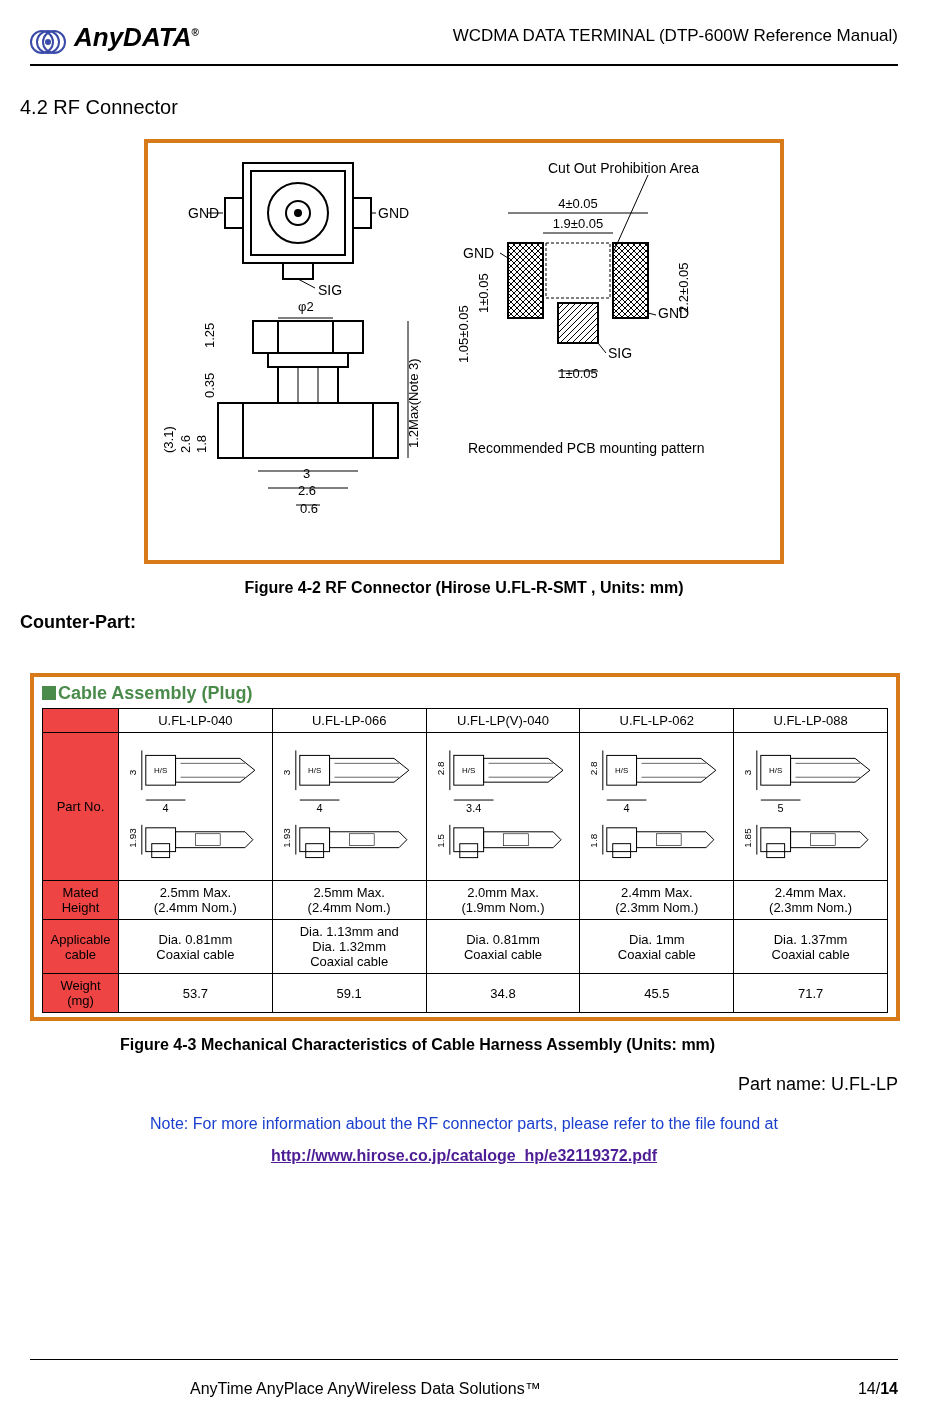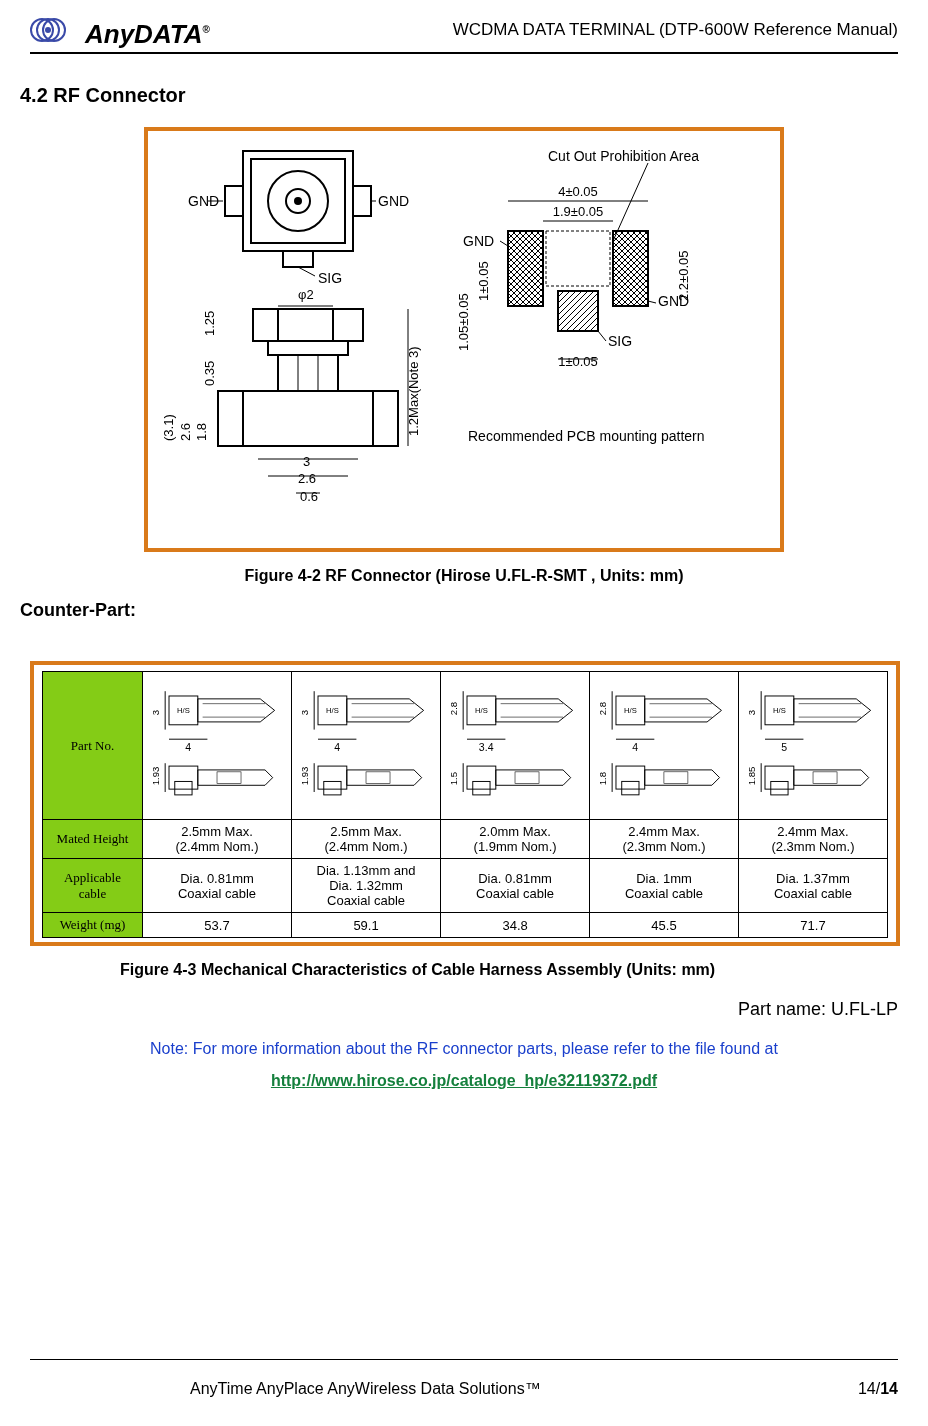--- a/index.html
+++ b/index.html
@@ -15,22 +15,23 @@
     .header-row {
       display: flex;
       align-items: center;
       justify-content: space-between;
       border-bottom: 2px solid #000;
       padding-bottom: 2px;
       margin-bottom: 30px;
     }
     .logo-block {
       display: flex;
-      align-items: flex-end;
-      gap: 15px;
+      align-items: flex-start;
+      gap: 4px;
+      margin-top: 12px;
     }
     .logo-circles {
       width: 40px;
       height: 40px;
     }
     .logo-text {
       font-size: 26px;
       font-weight: bold;
       font-style: italic;
     }
@@ -38,21 +39,21 @@
       font-size: 10px;
       vertical-align: super;
       font-style: normal;
     }
     .header-title {
       font-size: 17px;
       text-align: right;
     }
     .section-heading {
       font-size: 20px;
-      font-weight: bold;
+      font-weight: normal;
       margin-bottom: 20px;
       margin-left: -10px;
     }
     .fig1-box {
       width: 640px;
       height: 425px;
       border: 4px solid #d97a1a;
       margin: 0 auto;
       position: relative;
       background: #fff;
@@ -97,24 +98,23 @@
       width: 100%;
       font-size: 13px;
     }
     table.cable th, table.cable td {
       border: 1px solid #000;
       padding: 4px 6px;
       text-align: center;
       vertical-align: middle;
     }
     table.cable th.rowhdr {
-      background: #84cc16;
+      background: #ef4444;
       font-weight: normal;
-      width: 100px;
-      font-family: Liberation Serif, serif;
+      width: 76px;
     }
     table.cable td.partno-cell {
       height: 117px;
       padding: 2px;
     }
     .plug-svg { width: 100%; height: 140px; }
     .fig2-caption {
       font-size: 16px;
       font-weight: bold;
       margin-top: 15px;
@@ -128,21 +128,21 @@
     .note-blue {
       text-align: center;
       font-size: 16px;
       color: #1a3fcc;
       margin-top: 20px;
     }
     .link-line {
       text-align: center;
       font-size: 16px;
       font-weight: bold;
-      color: #15803d;
+      color: #4c1d95;
       text-decoration: underline;
       margin-top: 14px;
     }
     .footer {
       position: absolute;
       left: 30px;
       right: 30px;
       bottom: 28px;
       border-top: 1px solid #000;
       padding-top: 20px;
@@ -269,22 +269,33 @@
 
       <text class="heavytxt" x="-40" y="250">Recommended PCB mounting pattern</text>
     </g>
   </svg>
 </div>
 <div class="fig-caption">Figure 4-2 RF Connector (Hirose U.FL-R-SMT , Units: mm)</div>
 
 <div class="counter-part">Counter-Part:</div>
 
 <div class="fig2-box">
+  <div class="cable-title">
+    <span class="cable-sq"></span><span>Cable Assembly (Plug)</span>
+  </div>
   <table class="cable">
     <tbody>
+        <tr>
+      <th class="rowhdr"></th>
+      <td>U.FL-LP-040</td>
+      <td>U.FL-LP-066</td>
+      <td>U.FL-LP(V)-040</td>
+      <td>U.FL-LP-062</td>
+      <td>U.FL-LP-088</td>
+    </tr>
     <tr>
       <th class="rowhdr">Part No.</th>
       <td class="partno-cell">
   <svg class="plug-svg" viewBox="0 0 150 140">
 
     <g transform="translate(25,10)">
       <text x="-10" y="30" font-size="10" transform="rotate(-90 -10 30)">3</text>
       <line x1="-4" y1="5" x2="-4" y2="45" stroke="#000"></line>
       <rect x="0" y="10" width="30" height="30" fill="none" stroke="#000"></rect>
       <text x="15" y="28" font-size="8" text-anchor="middle">H/S</text>

